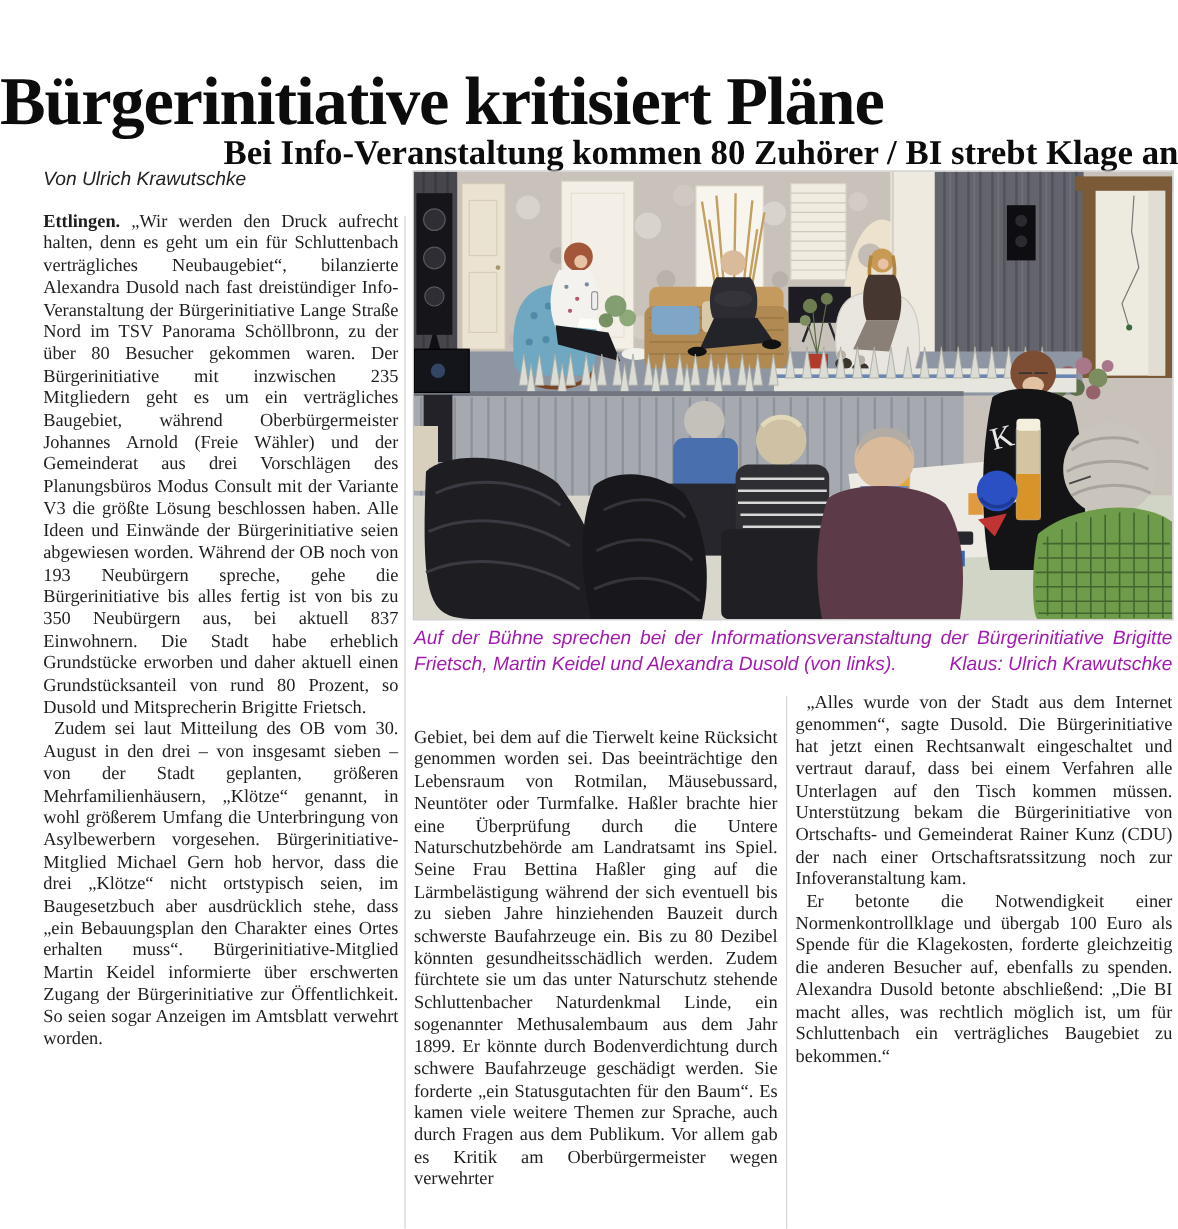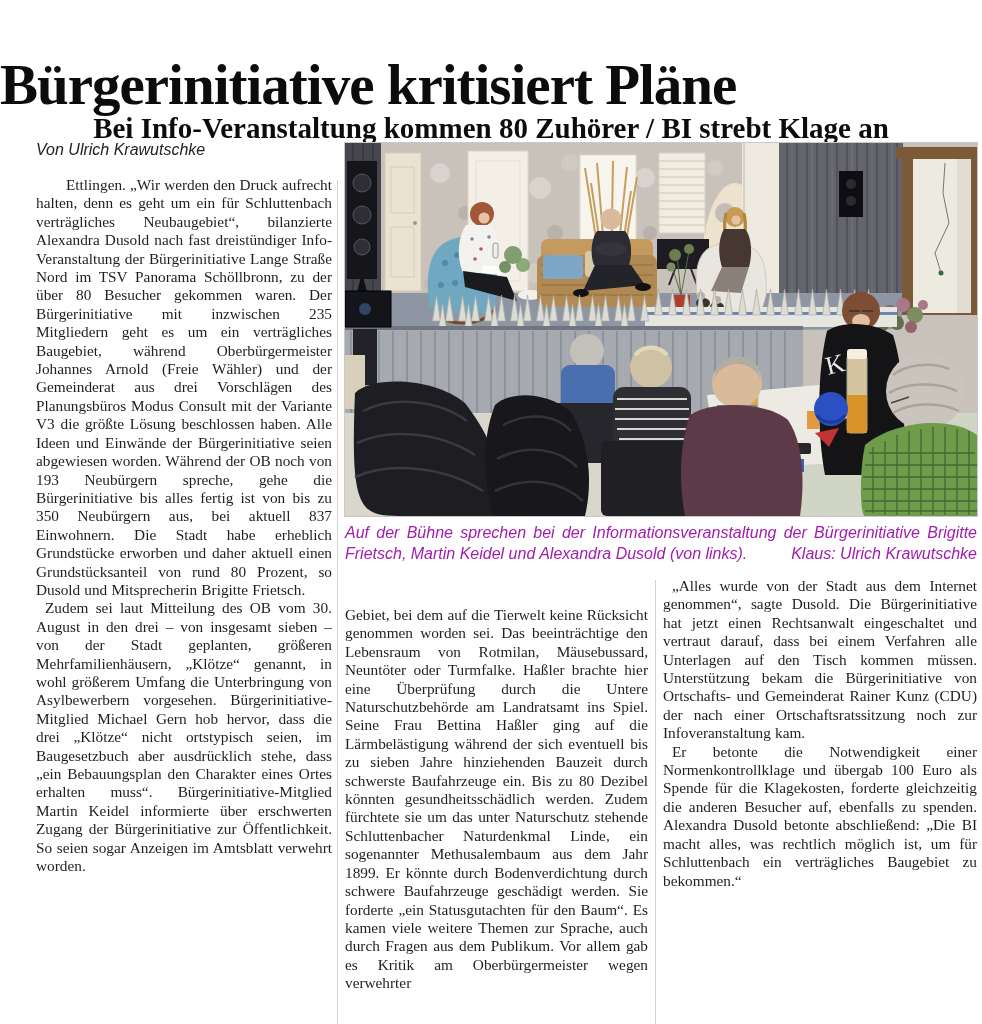--- a/index.html
+++ b/index.html
@@ -1,40 +1,40 @@
 <!DOCTYPE html>
 <html lang="de"><head>
 <meta charset="utf-8">
 <style>
   html,body{margin:0;padding:0;background:#ffffff;}
   body{width:982px;height:1024px;overflow:hidden;position:relative;
        font-family:"Liberation Serif",serif;color:#1e1e1e;}
   .headline{position:absolute;left:0;top:14px;width:982px;text-align:left;
        font-size:57px;font-weight:bold;letter-spacing:-1px;color:#0c0c0c;white-space:nowrap;}
-  .subheadline{position:absolute;left:0;top:88px;width:982px;text-align:center;
+  .subheadline{position:absolute;left:0;top:88px;width:982px;text-align:right;
        font-size:29px;font-weight:bold;color:#0c0c0c;white-space:nowrap;}
   .byline{position:absolute;left:36px;top:141px;font-family:Liberation Sans, sans-serif;
        font-style:italic;font-size:16px;color:#222;}
   .col{position:absolute;text-align:justify;font-size:15.3px;line-height:18.4px;
        overflow:hidden;hyphens:auto;-webkit-hyphens:auto;word-spacing:.02em;}
   .col p{margin:0;}
   .col p.ind{text-indent:9px;}
   .col-left{left:36px;top:176px;width:296px;height:848px;}
   .col-mid{left:345px;top:606px;width:303px;height:447px;}
   .col-right{left:663px;top:577px;width:314px;height:447px;}
   .rule{position:absolute;width:1px;background:#d4d4d4;}
   .rule-1{left:337px;top:180px;height:844px;}
   .rule-2{left:655px;top:580px;height:444px;}
   .photo{position:absolute;left:345px;top:143px;width:632px;height:373px;margin:0;
        outline:1px solid #c8c8c8;}
   .caption{position:absolute;left:345px;top:522px;width:632px;
        font-family:"Liberation Sans",sans-serif;font-style:italic;font-size:16px;
        line-height:21px;color:#a21caf;text-align:justify;}
   .credit{position:absolute;right:0;bottom:0;font-style:italic;}
-  b.lead{font-weight:normal;margin-left:30px;}
+  b.lead{font-weight:bold;}
 </style>
 </head>
 <body>
 
 <div>
 
   <h1 class="headline">Bürgerinitiative kritisiert Pläne</h1>
   <h2 class="subheadline">Bei Info-Veranstaltung kommen 80 Zuhörer / BI strebt Klage an</h2>
   <div class="byline">Von Ulrich Krawutschke</div>
 

